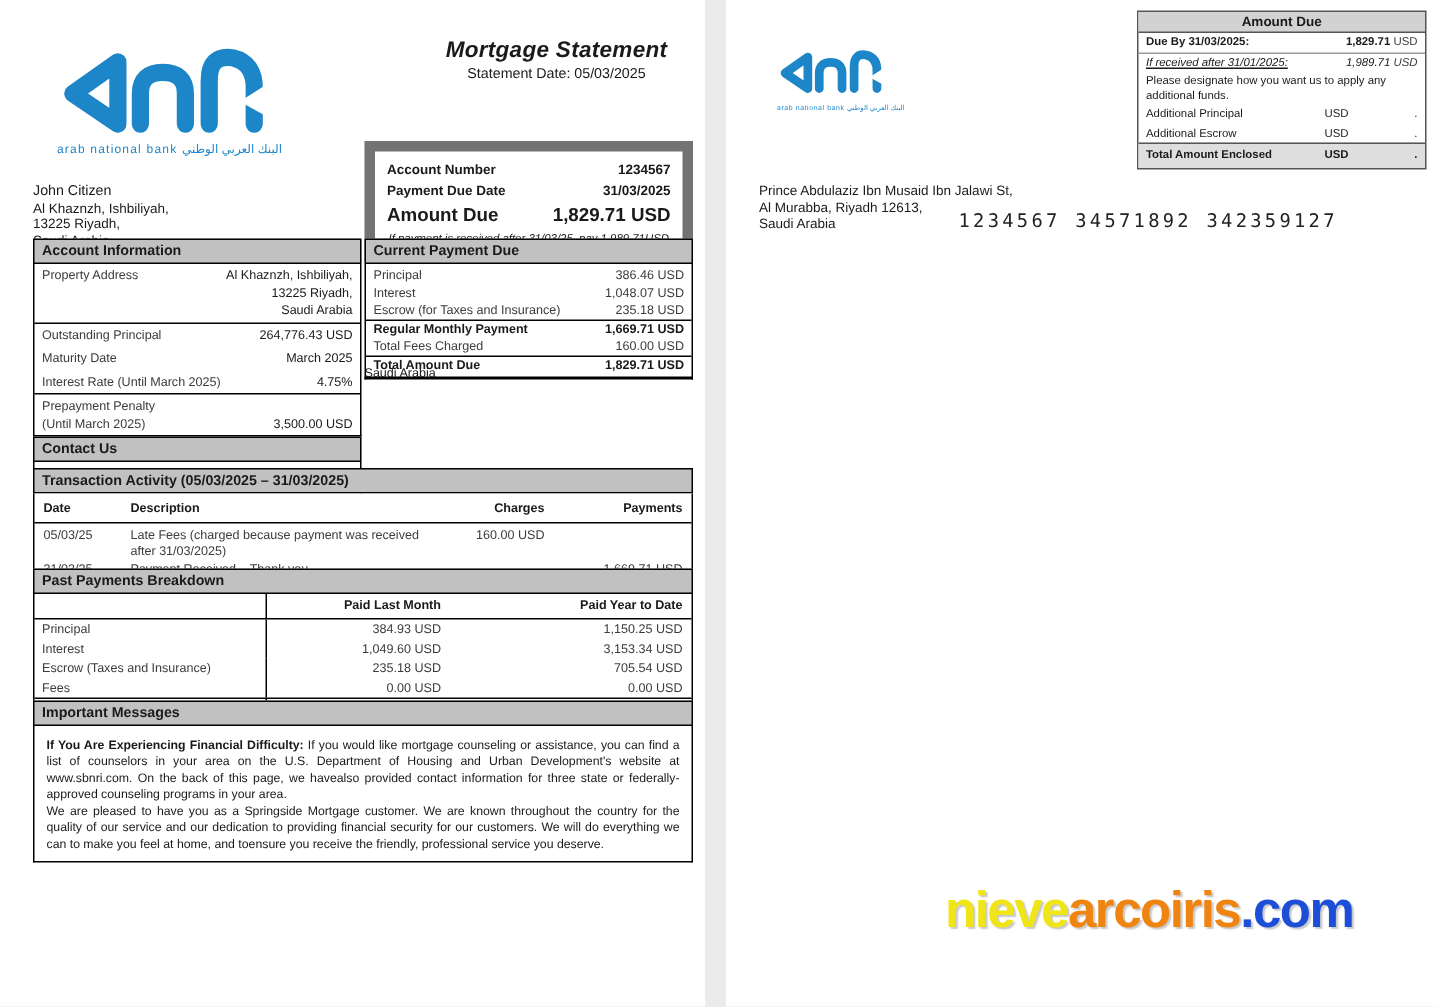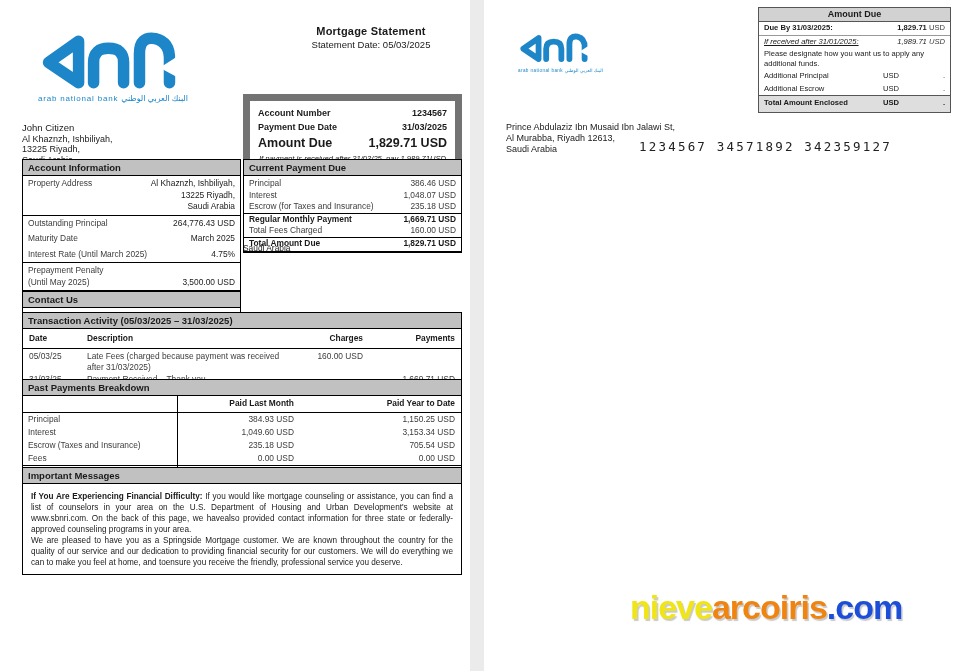--- a/index.html
+++ b/index.html
@@ -23,21 +23,21 @@
     background:#c1c1c1; border:1px solid #000;
     font-weight:bold; font-size:9.5px; padding:2px 5px; line-height:11px;
   }
   .box-body { border:1px solid #000; border-top:none; background:#fff; }
   .kv { display:flex; justify-content:space-between; align-items:flex-start; }
   .small { font-size:8.4px; line-height:11.5px; }
   .dim { color:#3c3c3c; }
 
   
   #title-block { position:absolute; top:25px; right:4px; width:190px; text-align:center; }
-  #title-block .t1 { font-size:11px; font-weight:bold; letter-spacing:.2px; }
+  #title-block .t1 { font-size:15px; font-weight:bold; letter-spacing:.2px;font-style:italic; }
   #title-block .t2 { font-size:9.5px; margin-top:2px; }
 
   #customer-address { position:absolute; left:22px; top:123px; font-size:9px; line-height:10.5px; }
   #customer-address .nm { font-size:9.5px; }
 
   
   #summary-box {
     position:absolute; left:243px; top:94px; width:219px;
     border:7px solid #737373; padding:5px 8px 3px 8px; background:#fff;
   }
@@ -185,21 +185,21 @@
         <span>March 2025</span>
       </div>
       <div class="kv pad">
         <span class="dim">Interest Rate (Until  March  2025)</span>
         <span>4.75%</span>
       </div>
       <div class="hline"></div>
       <div class="pad">
         <div class="dim">Prepayment Penalty</div>
         <div class="kv">
-          <span class="dim">(Until   May 2025)</span>
+          <span class="dim">(Until   March 2025)</span>
           <span>3,500.00 USD</span>
         </div>
       </div>
     </div>
     <div class="sec-header">Contact Us</div>
     <div class="box-body small" style="padding:2px 0 3px;">
       <div class="kv pad" style="line-height:13px;">
         <span class="dim">By Phone:</span>
         <span class="dim">+966 8001244040</span>
       </div>

